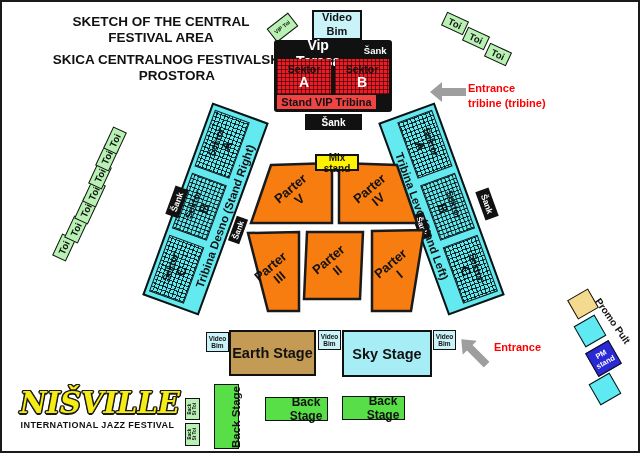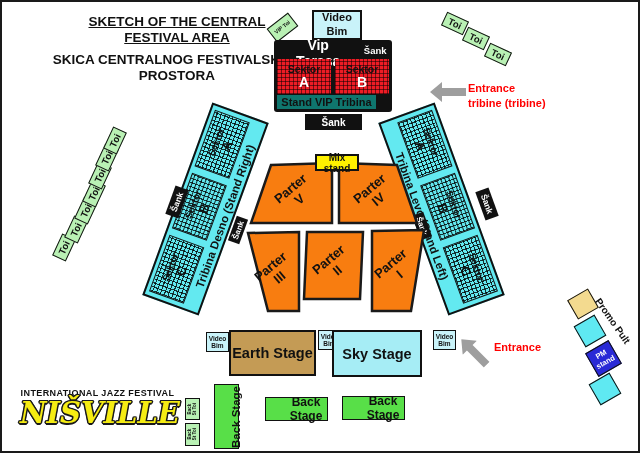--- a/index.html
+++ b/index.html
@@ -32,21 +32,21 @@
   .green-box{background:#58df48;border:1.5px solid #111;font-weight:bold;padding-left:19px;}
   .red-txt{color:#f00;font-weight:bold;font-size:11px;line-height:1.35;}
   .sq{border:1.5px solid #111;}
   svg{display:block;}
 </style>
 </head>
 <body>
 
 <div id="canvas">
 
-  <div class="abs title" style="left:55px;top:12px;width:240px;text-decoration:underline;">SKETCH OF THE CENTRAL FESTIVAL AREA</div>
+  <div class="abs title" style="left:39px;top:12px;width:240px;">SKETCH OF THE CENTRAL FESTIVAL AREA</div>
   <div class="abs title" style="left:50px;top:50px;width:250px;">SKICA CENTRALNOG FESTIVALSKOG PROSTORA</div>
 
   <div class="abs ctr toi" style="left:267px;top:17px;width:27px;height:17px;border-width:1px;
        font-size:5.5px;line-height:1.1;transform:rotate(-38deg);">VIP Toi</div>
 
   <div class="abs ctr" style="left:310px;top:8px;width:50px;height:30px;background:#c9f3f9;
        border:2px solid #111;font-weight:bold;font-size:11px;line-height:1.25;">Video Bim</div>
 
   <div class="abs ctr toi" style="left:441px;top:14px;width:24px;height:15px;transform:rotate(25deg);">Toi</div>
   <div class="abs ctr toi" style="left:462px;top:29px;width:24px;height:15px;transform:rotate(25deg);">Toi</div>
@@ -65,21 +65,21 @@
           <span class="l" style="font-size:14px;color:#fff;">A</span>
           </div>
       </div>
       <div class="ctr mesh-red" style="flex:1;margin:1px 1px 1px 2px;">
         <div class="sektor-lbl">
             <span class="w" style="font-size:10.5px;color:#111;">Sektor</span>
           <span class="l" style="font-size:14px;color:#fff;">B</span>
           </div>
       </div>
     </div>
-    <div class="ctr" style="height:14px;background:#0f766e;font-weight:bold;font-size:11px;margin:0 14px 1px 1px;">Stand VIP Tribina</div>
+    <div class="ctr" style="height:14px;background:#ef4444;font-weight:bold;font-size:11px;margin:0 14px 1px 1px;">Stand VIP Tribina</div>
   </div>
 
   <div class="abs ctr sank" style="left:303px;top:112px;width:57px;height:16px;font-size:10px;">Šank</div>
 
   <svg class="abs" style="left:428px;top:80px;" width="36" height="20" viewBox="0 0 36 20">
     <polygon points="0,10 12,0 12,6 36,6 36,14 12,14 12,20" fill="#9e9e9e"></polygon>
   </svg>
   <div class="abs red-txt" style="left:466px;top:79px;">
     <span style="display:block;">Entrance</span>
     <span style="display:block;">tribine (tribine)</span>
@@ -174,44 +174,44 @@
     <span style="display:block;">Parter</span>
     <span style="display:block;">I</span>
     </div>
 
   <div class="abs ctr" style="left:313px;top:152px;width:44px;height:17px;background:#fff200;
        border:2px solid #111;font-weight:bold;font-size:10px;">Mix stand</div>
 
   <div class="abs ctr vbim" style="left:204px;top:330px;width:23px;height:20px;">Video Bim</div>
   <div class="abs ctr stage-lbl" style="left:227px;top:328px;width:87px;height:46px;background:#c49b55;border:2px solid #111;">Earth Stage</div>
   <div class="abs ctr vbim" style="left:316px;top:328px;width:23px;height:20px;">Video Bim</div>
-  <div class="abs ctr stage-lbl" style="left:330px;top:328px;width:90px;height:47px;background:#a6edf5;border:2px solid #111;">Sky Stage</div>
+  <div class="abs ctr stage-lbl" style="left:340px;top:328px;width:90px;height:47px;background:#a6edf5;border:2px solid #111;">Sky Stage</div>
   <div class="abs ctr vbim" style="left:431px;top:328px;width:23px;height:20px;">Video Bim</div>
 
   <svg class="abs" style="left:454px;top:340px;transform:rotate(45deg);" width="36" height="20" viewBox="0 0 36 20">
     <polygon points="0,10 12,0 12,6 36,6 36,14 12,14 12,20" fill="#9e9e9e"></polygon>
   </svg>
   <div class="abs red-txt" style="left:492px;top:338px;">
     <span style="display:block;">Entrance</span>
   </div>
 
   <div class="abs sq" style="left:569px;top:291px;width:24px;height:22px;background:#f3da8f;transform:rotate(-30deg);"></div>
   <div class="abs sq" style="left:576px;top:317px;width:24px;height:24px;background:#5fe9f2;transform:rotate(-30deg);"></div>
   <div class="abs sq ctr" style="left:588px;top:343px;width:27px;height:27px;background:#2929d6;color:#fff;
        font-weight:bold;font-size:7.5px;line-height:1.1;transform:rotate(-30deg);">PM stand</div>
   <div class="abs sq" style="left:591px;top:375px;width:24px;height:24px;background:#5fe9f2;transform:rotate(-30deg);"></div>
   <div class="abs" style="left:600px;top:294px;font-weight:bold;font-size:10px;white-space:nowrap;
        transform:rotate(55deg);transform-origin:left top;">Promo Pult</div>
 
   <div class="abs" style="left:18px;top:386px;width:155px;text-align:center;">
-    <div style="font-weight:bold;font-size:9px;letter-spacing:0.4px;color:#111;">INTERNATIONAL JAZZ FESTIVAL</div>
     <div style="font-family:'DejaVu Serif',serif;font-style:italic;font-weight:bold;font-size:29px;
          color:#f5ec13;line-height:1.1;letter-spacing:0px;
          text-shadow:-1.5px 0 #1a1a1a,1.5px 0 #1a1a1a,0 -1.5px #1a1a1a,0 1.5px #1a1a1a,
                      -1px -1px #1a1a1a,1px -1px #1a1a1a,-1px 1px #1a1a1a,1px 1px #1a1a1a;">NIŠVILLE</div>
+    <div style="font-weight:bold;font-size:9px;letter-spacing:0.4px;color:#111;">INTERNATIONAL JAZZ FESTIVAL</div>
   </div>
 
   <div class="abs ctr toi" style="left:183px;top:396px;width:15px;height:22px;border-width:1px;">
     <div style="transform:rotate(-90deg);width:20px;font-size:4.5px;line-height:1.15;font-weight:bold;">Back St Toi</div>
   </div>
   <div class="abs ctr toi" style="left:183px;top:421px;width:15px;height:23px;border-width:1px;">
     <div style="transform:rotate(-90deg);width:20px;font-size:4.5px;line-height:1.15;font-weight:bold;">Back St Toi</div>
   </div>
   <div class="abs ctr green-box" style="left:212px;top:382px;width:25px;height:65px;">
     <div style="transform:rotate(-90deg);white-space:nowrap;font-size:11.5px;font-weight:bold;">Back Stage</div>

